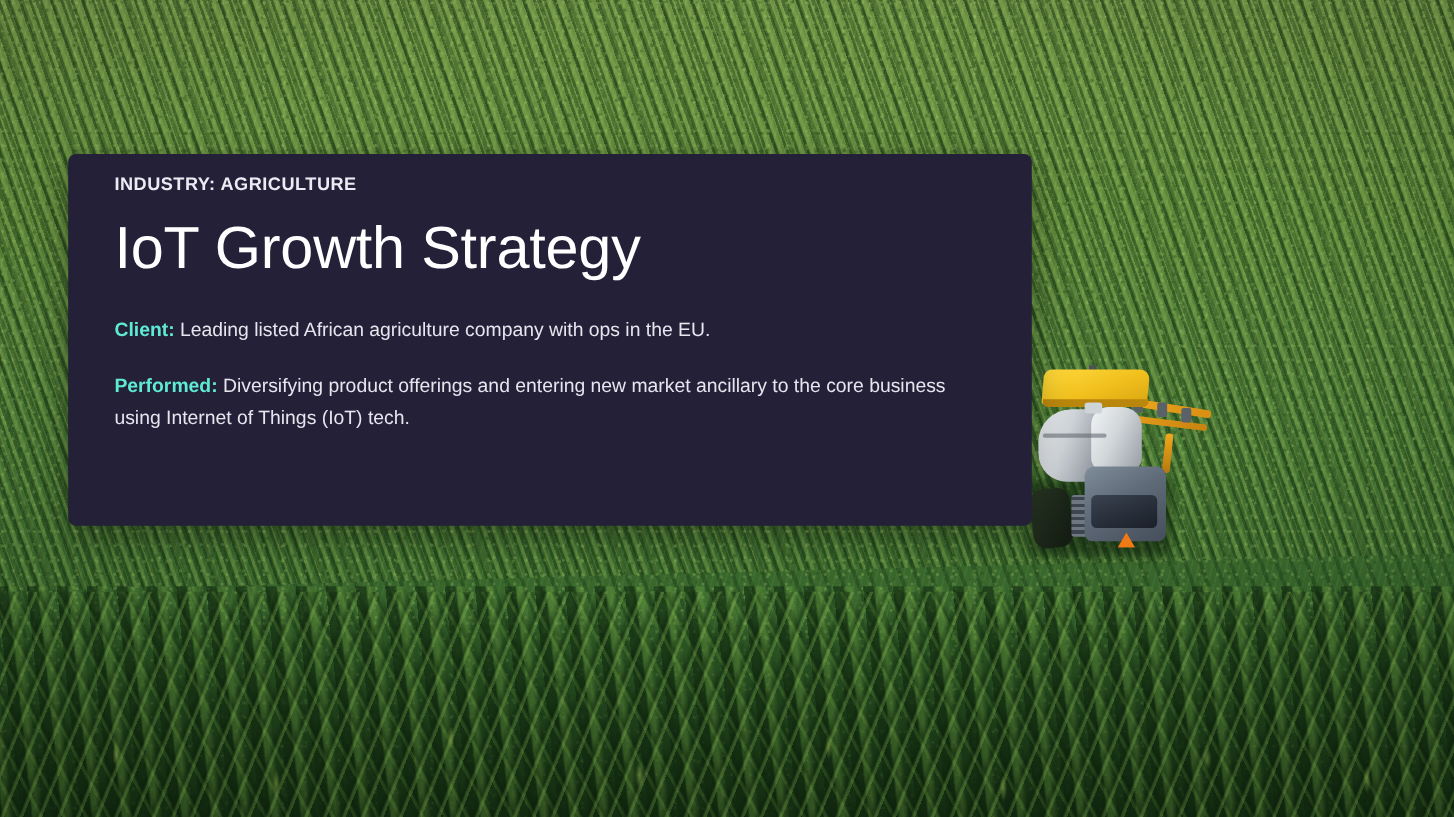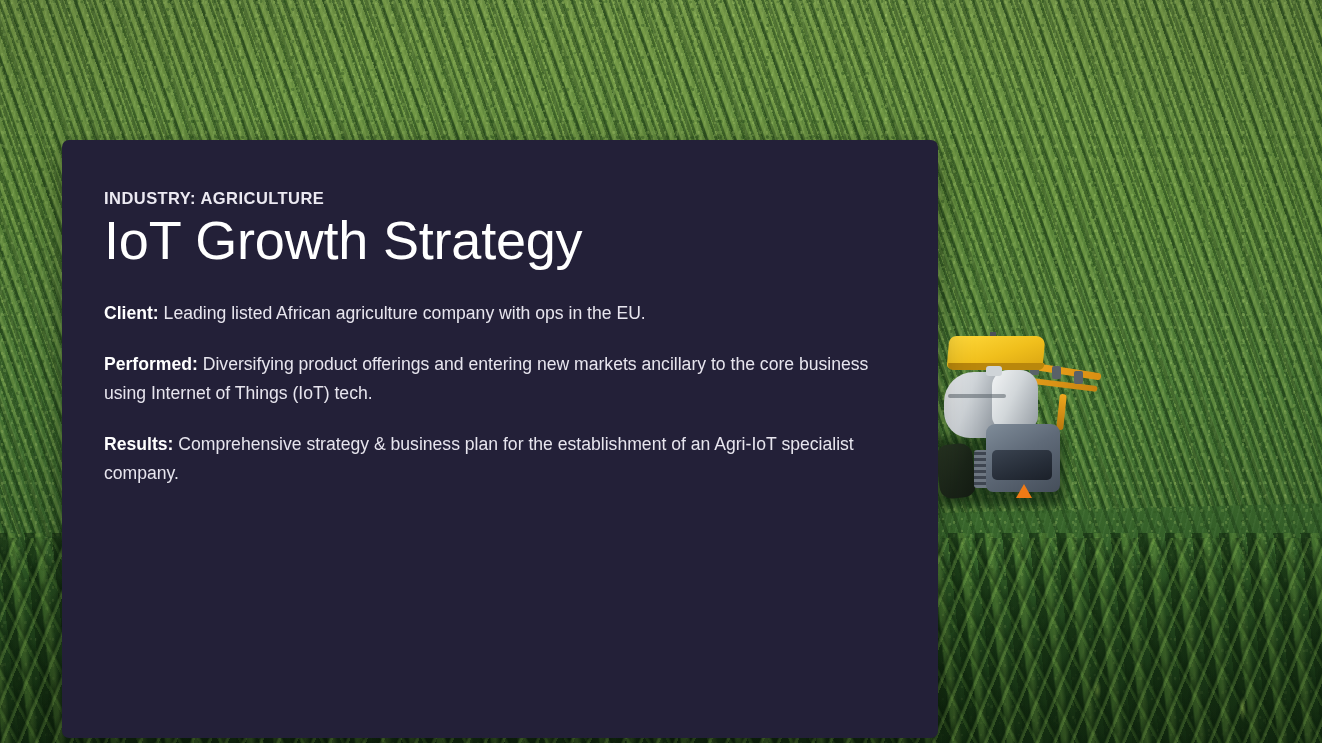--- a/index.html
+++ b/index.html
@@ -166,42 +166,42 @@
              border-radius:12px; transform:rotate(-6deg); }
   .t-step { position:absolute; left:44px; top:118px; width:20px; height:38px;
              background:repeating-linear-gradient(0deg,#6e7782 0 3px,#3e4550 3px 6px); border-radius:3px; }
   .t-pole { position:absolute; left:128px; top:62px; width:7px; height:36px;
              background:linear-gradient(180deg,#f0a81e,#b8780d); border-radius:3px; transform:rotate(6deg); }
   .t-cap { position:absolute; left:56px; top:34px; width:16px; height:10px;
              background:#cfd4d8; border-radius:3px; }
 
   
   #card {
-    position:absolute; left:62px; top:140px; width:876px; height:598px;
+    position:absolute; left:62px; top:140px; width:876px; height:338px;
     background:#232038;
     border-radius:7px;
-    padding:50px 42px 0 42px;
+    padding:20px 42px 0 42px;
     box-shadow:0 10px 34px rgba(0,0,0,.34);
   }
   .eyebrow {
     font-size:16.5px; font-weight:bold; letter-spacing:.45px;
     color:#eceaf2; line-height:1;
   }
   .title {
-    margin-top:4px;
+    margin-top:20px;
     font-size:54px; font-weight:400; letter-spacing:-.2px;
     color:#ffffff; line-height:1.08;
   }
   .body-block {
     margin-top:30px;
     font-size:17.6px; line-height:28.5px;
     color:#e7e5ee; max-width:790px;
   }
   .body-block + .body-block { margin-top:23px; }
-  .body-block .lbl { font-weight:bold; color:#ffffff; }
+  .body-block .lbl { font-weight:bold; color:#5eead4; }
 </style>
 </head>
 <body>
 
 <div id="photo">
   <div class="field-base"></div>
   <div class="rows-far"></div>
   <div class="rows-far2"></div>
   <div class="rows-cross"></div>
   <div class="speckle"></div>
@@ -238,21 +238,18 @@
 
   <div class="eyebrow">INDUSTRY: AGRICULTURE</div>
 
   <h1 class="title">IoT Growth Strategy</h1>
 
   <p class="body-block">
     <span class="lbl">Client:</span><span> Leading listed African agriculture company with ops in the EU.</span>
   </p>
 
   <p class="body-block">
-    <span class="lbl">Performed:</span><span> Diversifying product offerings and entering new markets ancillary to the core business using Internet of Things (IoT) tech.</span>
+    <span class="lbl">Performed:</span><span> Diversifying product offerings and entering new market ancillary to the core business using Internet of Things (IoT) tech.</span>
   </p>
 
 
-  <p class="body-block">
-    <span class="lbl">Results:</span><span> Comprehensive strategy &amp; business plan for the establishment of an Agri-IoT specialist company.</span>
-  </p>
 
 </div>
 
 </body></html>

